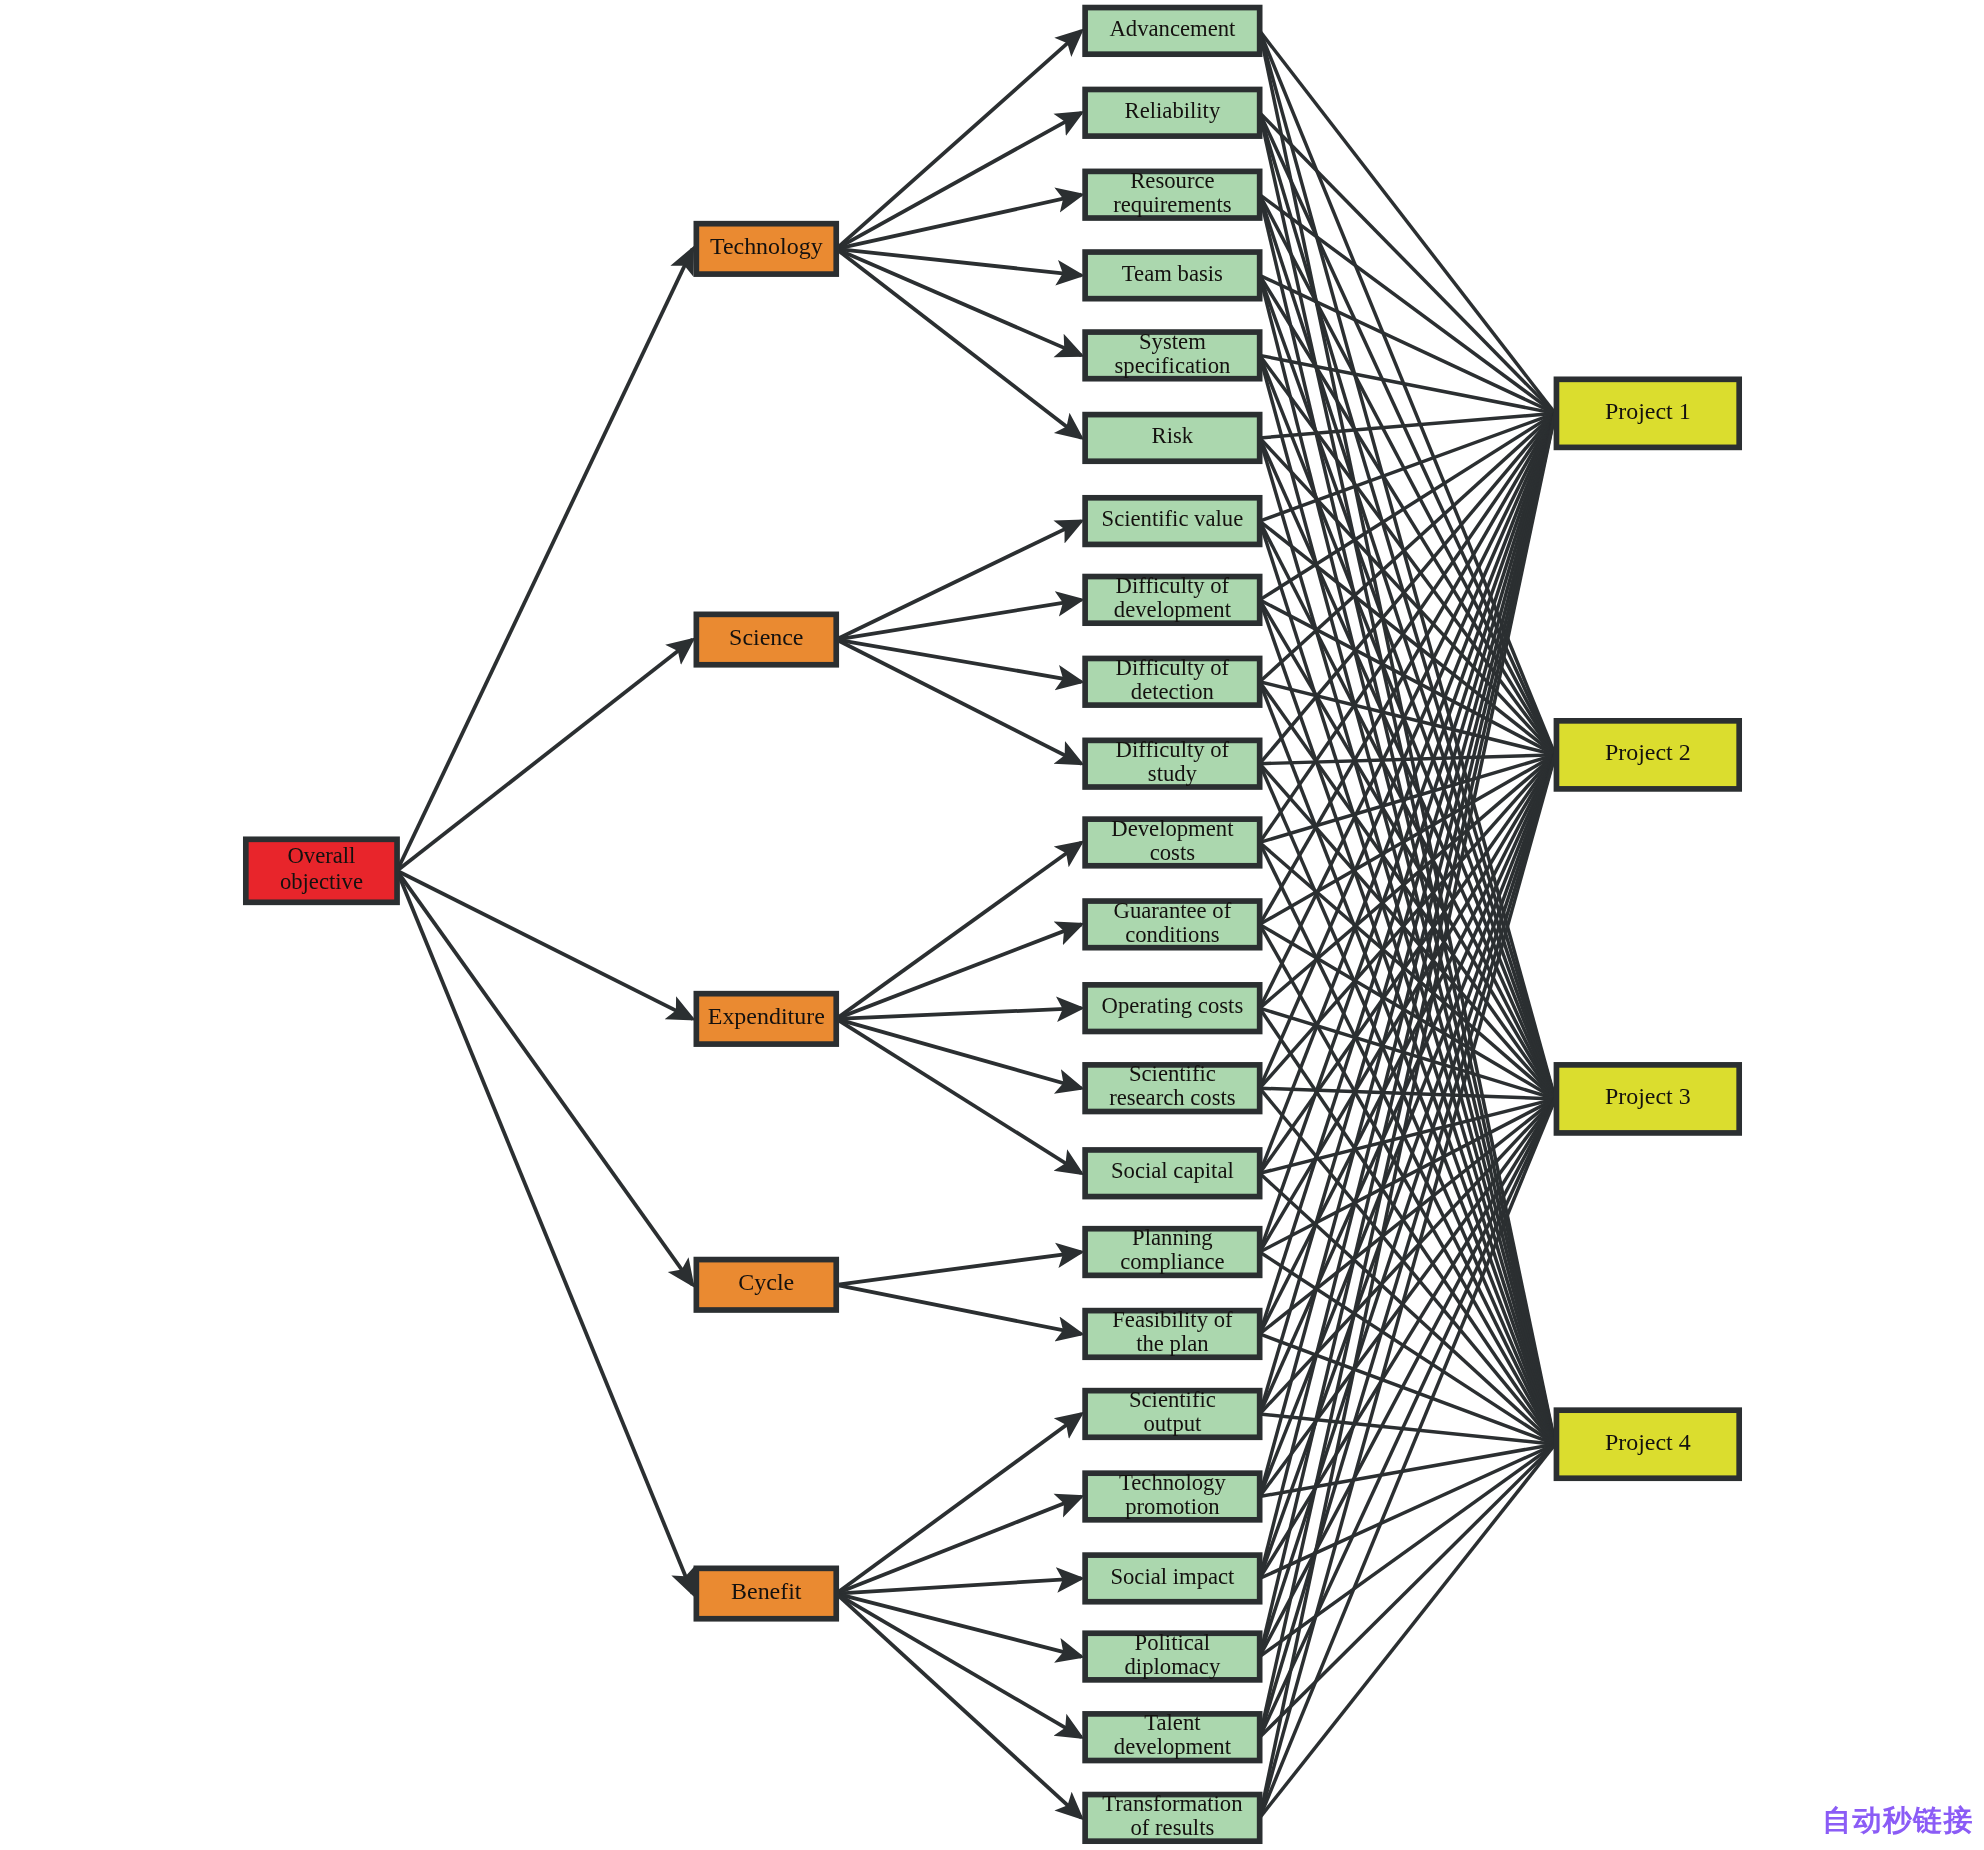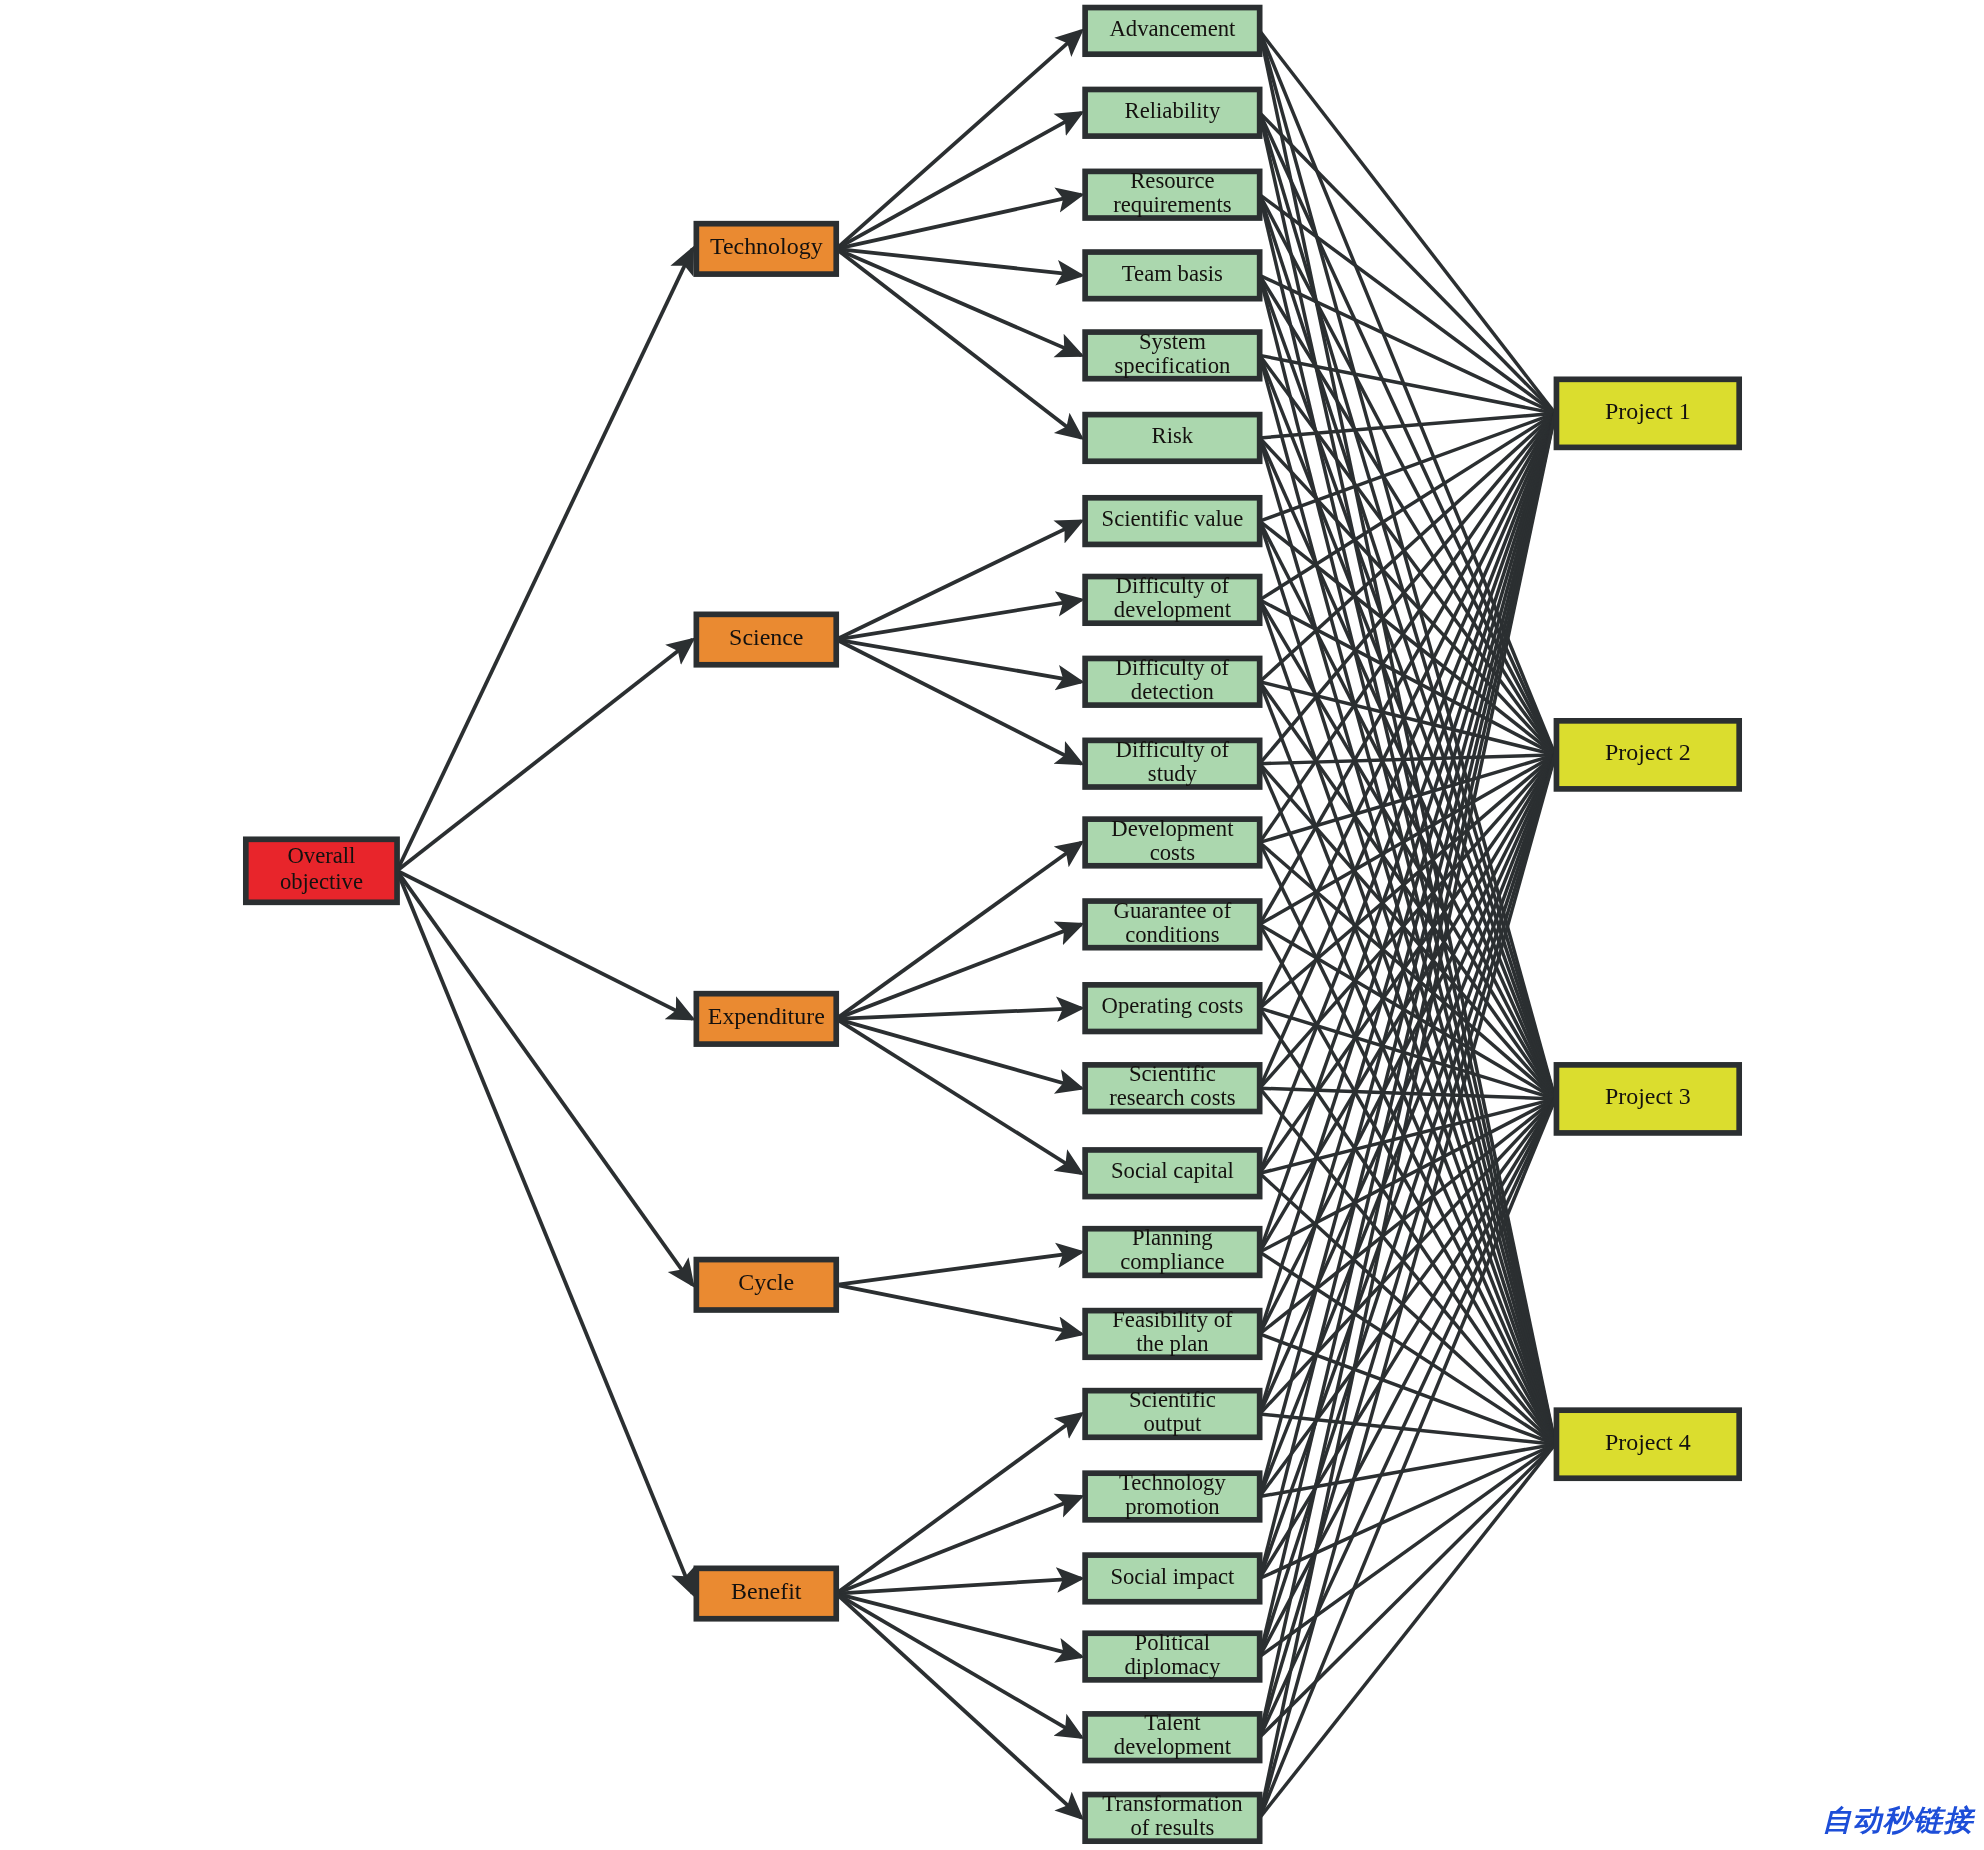--- a/index.html
+++ b/index.html
@@ -45,23 +45,22 @@
     stroke: #2b2f31;
     stroke-width: 5.5;
     fill: none;
   }
   .watermark {
     position: absolute;
     right: 11.3px;
     bottom: 8.8px;
     font-family: "DejaVu Sans", "Liberation Sans", sans-serif;
     font-weight: bold;
-    font-style: italic;
     font-size: 29px;
-    color: #1d4ed8;
+    color: #8b5cf6;
     letter-spacing: 1.3px;
     user-select: none;
   }
 </style>
 </head>
 <body>
 
 <div id="stage">
   <svg id="diagram" viewBox="0 0 3150 2936">
     <defs>

